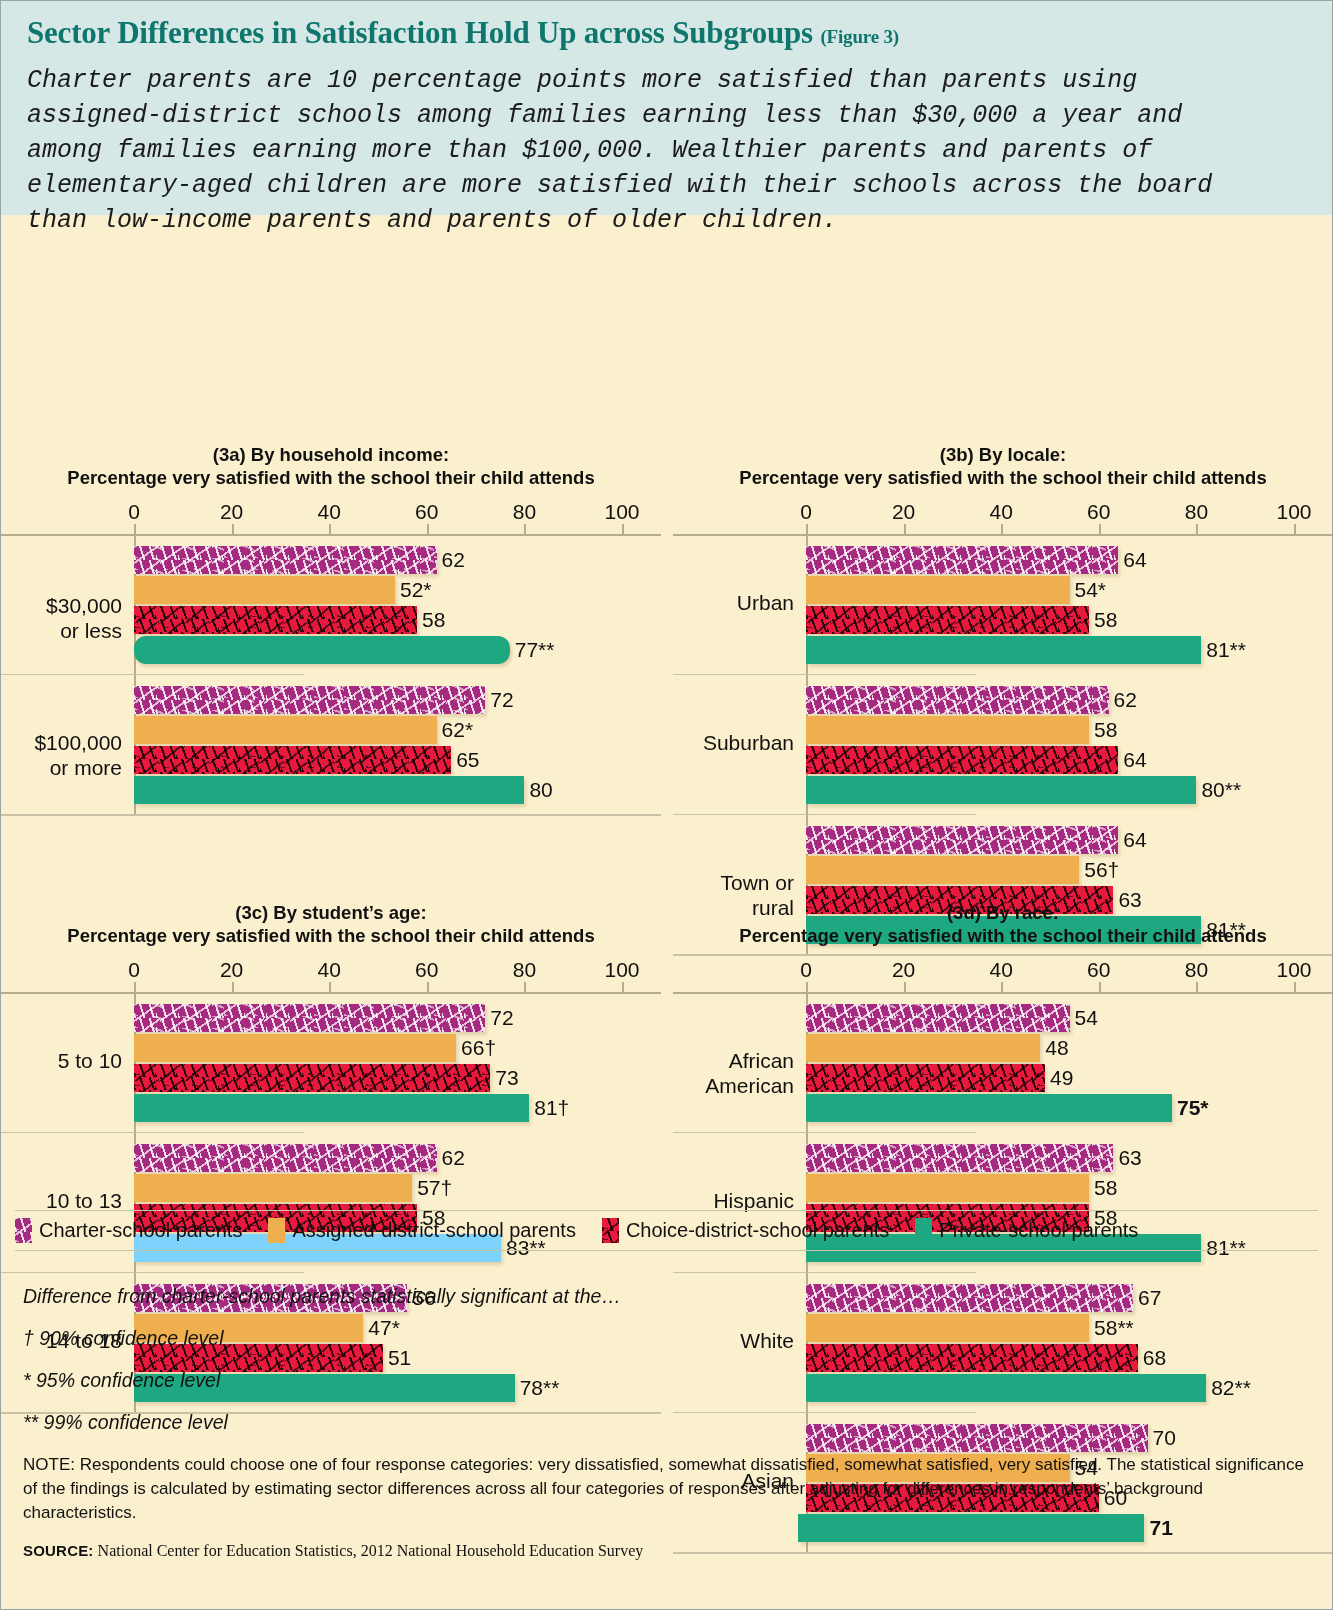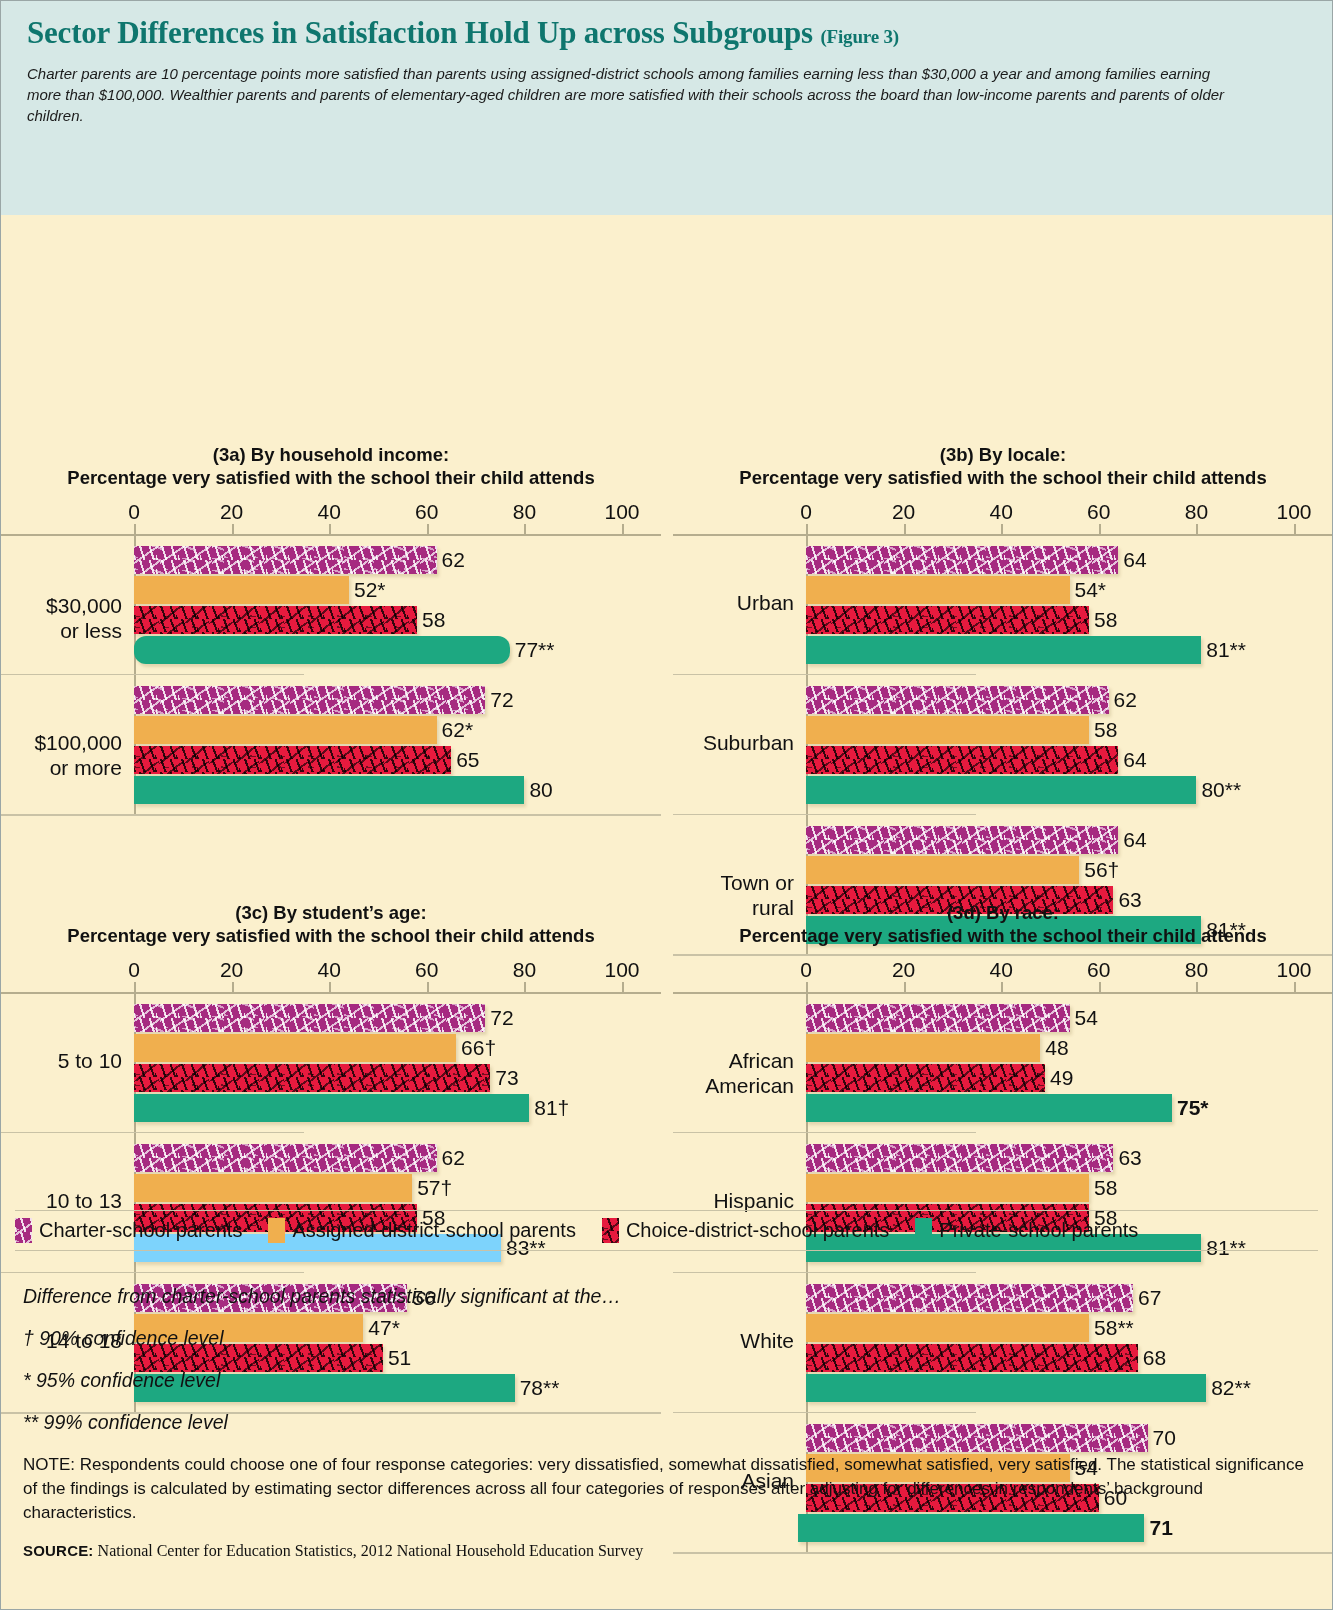--- a/index.html
+++ b/index.html
@@ -28,23 +28,23 @@
     letter-spacing:-0.2px;
     color:#0f766e;
     margin:0 0 2px 0;
     white-space:nowrap;
   }
   .title .figno{
     font-size:19px;
     font-weight:bold;
   }
   .dek{
-    font-family:Liberation Sans, sans-serif;
+    font-family:Liberation Mono, monospace;
     font-style:italic;
-    font-size:15px;
+    font-size:25px;
     line-height:1.40;
     color:#1b1b1b;
     margin:12px 0 0 0;
     max-width:1205px;
   }
 
   
   .panels{position:relative;}
   .panel{position:absolute;}
 
@@ -192,21 +192,21 @@
             <div class="tickmark" style="left: 230.6px; top: -2px; height: 10px;"></div>
             <div class="tickmark" style="left: 328.2px; top: -2px; height: 10px;"></div>
             <div class="tickmark" style="left: 425.8px; top: -2px; height: 10px;"></div>
             <div class="tickmark" style="left: 523.4px; top: -2px; height: 10px;"></div>
             <div class="tickmark" style="left: 621px; top: -2px; height: 10px;"></div>
             <div class="zeroline" style="left: 133px; top: 8px; height: 282px;"></div>
             <div class="grouplabel" style="left: 0px; width: 121px; top: 68px;">$30,000<br>or less</div>
             <div class="bar" style="left: 133px; top: 20.1px; width: 302.56px;background-color:#A62A80;background-image:repeating-linear-gradient(72deg, rgba(255,255,255,.85) 0 2px, transparent 2px 9px),repeating-linear-gradient(-35deg, rgba(255,255,255,.7) 0 2px, transparent 2px 13px),repeating-linear-gradient(20deg, rgba(255,255,255,.55) 0 2px, transparent 2px 17px);background-size:22px 14px, 26px 16px, 30px 12px;">
               <span class="val">62</span>
             </div>
-            <div class="bar" style="left: 133px; top: 50.1px; width: 215px;background-color:#F0AF4E;">
+            <div class="bar" style="left: 133px; top: 50.1px; width: 261px;background-color:#F0AF4E;">
               <span class="val">52*</span>
             </div>
             <div class="bar" style="left: 133px; top: 80.1px; width: 283.04px;background-color:#E71A3E;background-image:repeating-linear-gradient(70deg, rgba(0,0,0,.78) 0 2px, transparent 2px 9px),repeating-linear-gradient(-40deg, rgba(0,0,0,.6) 0 2px, transparent 2px 14px),repeating-linear-gradient(15deg, rgba(0,0,0,.5) 0 2px, transparent 2px 18px);background-size:21px 13px, 25px 17px, 29px 11px;">
               <span class="val">58</span>
             </div>
             <div class="bar" style="left: 133px; top: 110.1px; width: 375.76px;background-color:#1DA881;border-radius:12px;">
               <span class="val">77**</span>
             </div>
             <div class="rowsep" style="top: 148px; left: 0px; width: 303px;"></div>
             <div class="grouplabel" style="left: 0px; width: 121px; top: 205.1px;">$100,000<br>or more</div>

